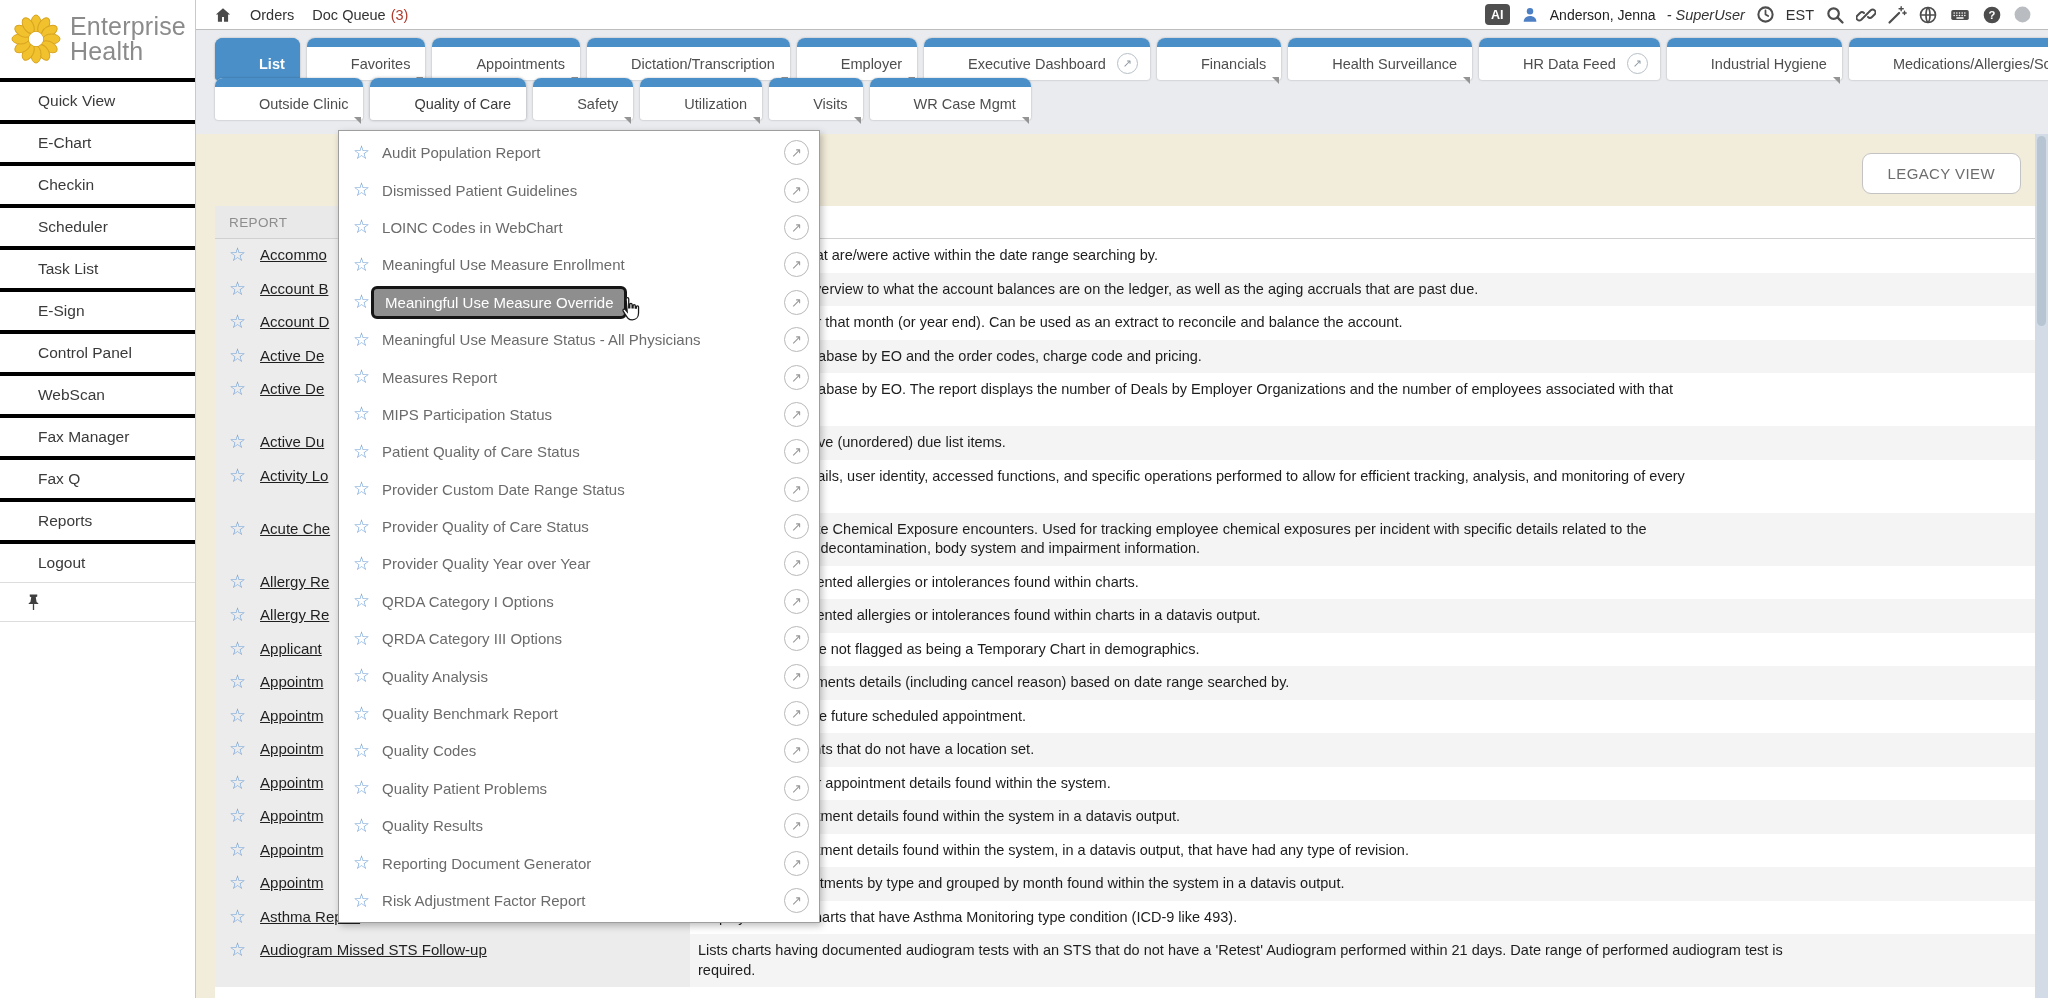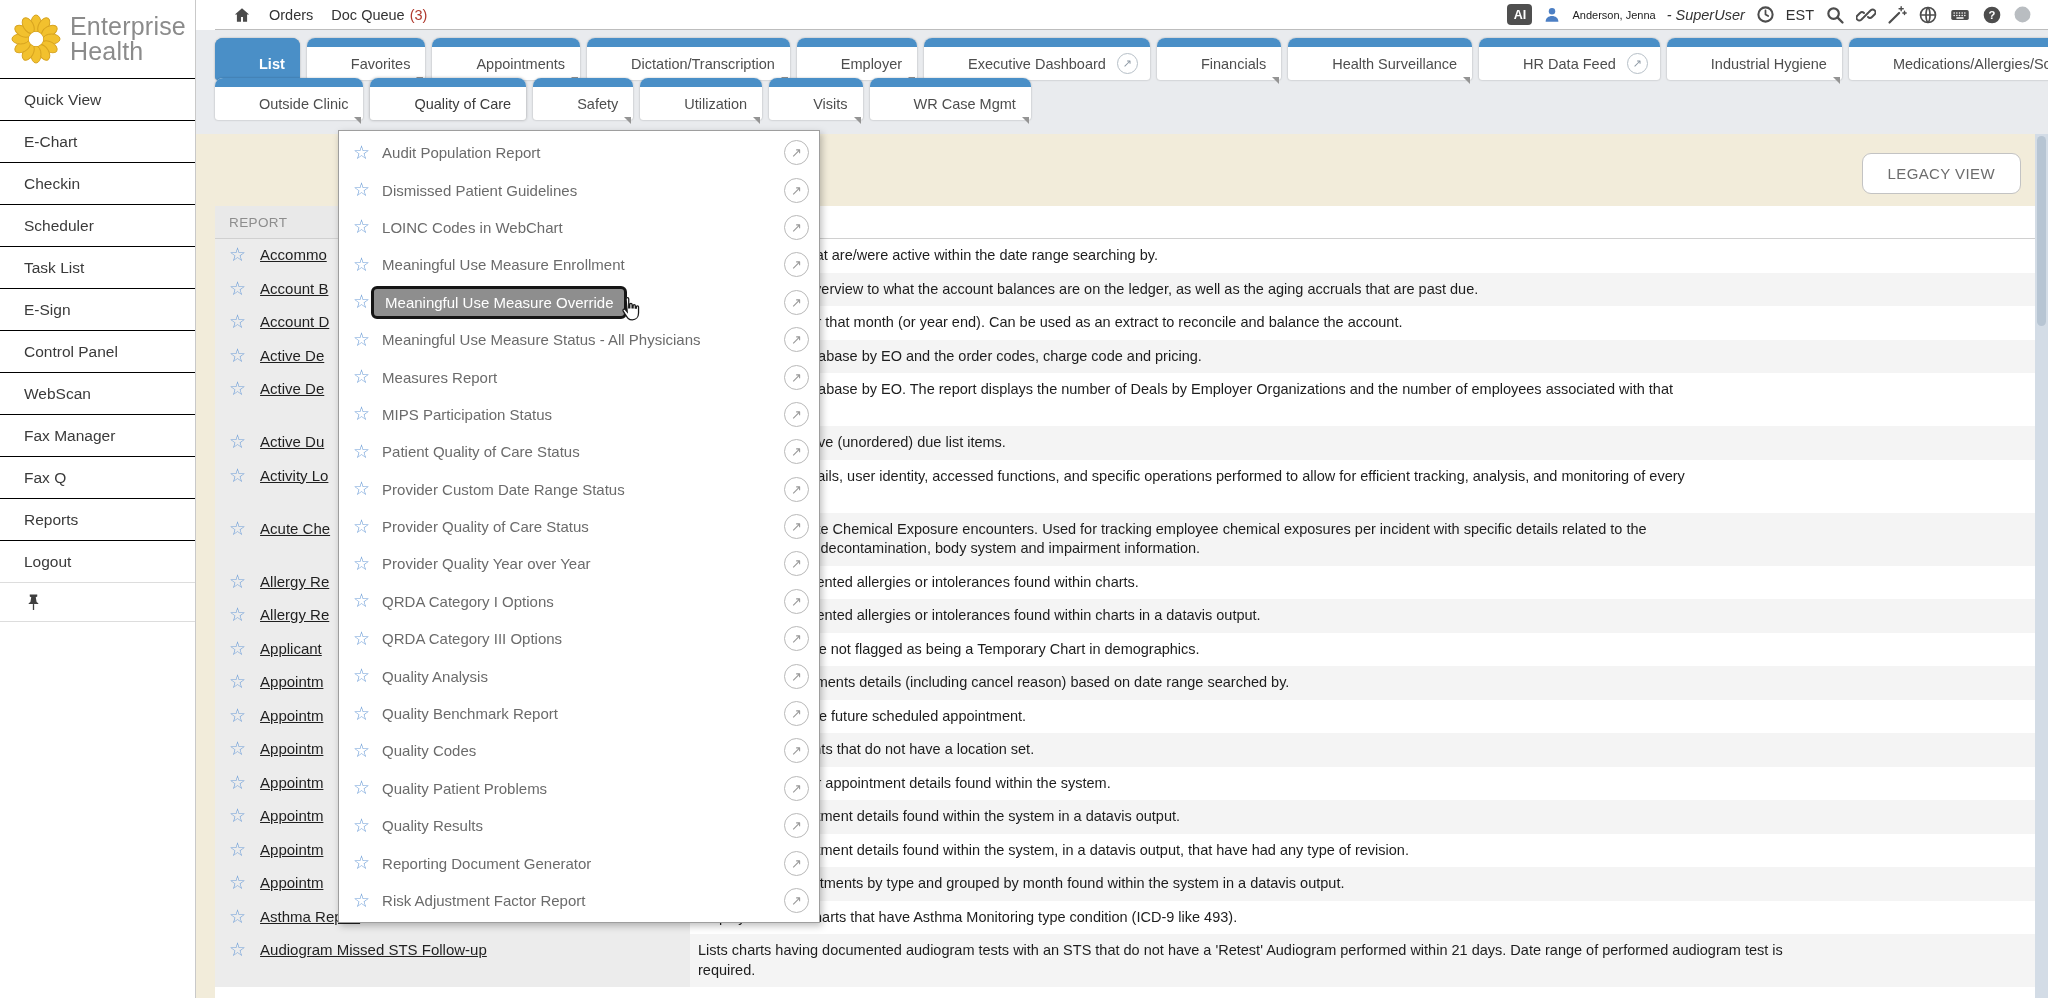--- a/index.html
+++ b/index.html
@@ -3,32 +3,32 @@
 <meta charset="utf-8">
 <style>
   * { box-sizing: border-box; margin: 0; padding: 0; }
   body { font-family: "Liberation Sans", sans-serif; background: #fff; }
   .screen { position: relative; width: 2048px; height: 998px; overflow: hidden; background: #fff; }
 
   
   .sidebar { position: absolute; left: 0; top: 0; width: 196px; height: 100%; background: #fff; border-right: 1px solid #c9c9c9; z-index: 5; }
   .logo { display: flex; align-items: center; gap: 8px; padding: 10px 6px 10px 10px; height: 78px; }
   .logo-text { color: #8b8b8b; font-size: 25px; line-height: 1.02; letter-spacing: 0.2px; }
-  .side-item { height: 42px; border-top: 1px solid #000000; display: flex; align-items: center; padding-left: 24px; font-size: 15.5px; color: #3a3a3a; cursor: pointer; text-align: right; }
+  .side-item { height: 42px; border-top: 4px solid #000000; display: flex; align-items: center; padding-left: 38px; font-size: 15.5px; color: #3a3a3a; cursor: pointer; text-align: right; }
   .pin-row { height: 40px; border-top: 1px solid #ddd; border-bottom: 1px solid #ddd; display: flex; align-items: center; padding-left: 26px; }
 
   
-  .main { position: absolute; left: 196px; top: 0; right: 0; height: 100%; padding-left: 19px; }
+  .main { position: absolute; left: 196px; top: 0; right: 0; height: 100%; }
   .topbar { height: 30px; background: #fff; border-bottom: 1px solid #bdbdbd; display: flex; align-items: center; padding: 0 16px 0 18px; }
   .crumbs { display: flex; align-items: center; gap: 18px; font-size: 14.5px; color: #333; }
   .crumb { cursor: pointer; display: flex; gap: 5px; }
   .crumb .count { color: #b03a2e; }
   .top-right { margin-left: auto; display: flex; align-items: center; gap: 11px; }
   .ai-badge { width: 25px; height: 21px; background: #4f4f4f; color: #fff; border-radius: 4px; font-size: 12.5px; font-weight: bold; display: flex; align-items: center; justify-content: center; }
-  .uname { font-size: 11px; color: #222; }
+  .uname { font-size: 14px; color: #222; }
   .urole { font-size: 14.5px; color: #333; font-style: italic; }
   .tz { font-size: 14.5px; color: #333; }
   .tico { display: inline-flex; align-items: center; cursor: pointer; }
 
   
   .tabstrip { position: absolute; top: 30px; left: 0; right: 0; height: 104px; background: #e9ebee; }
   .tabs { position: absolute; left: 19px; display: flex; }
   .tabs.row1 { top: 8px; }
   .tabs.row2 { top: 48px; }
   .tab { position: relative; margin-right: 7px; background: #fff; border-radius: 8px 8px 3px 3px; box-shadow: 0 0 2px rgba(0,0,0,.3); display: flex; align-items: center; cursor: pointer; height: 42px; }

